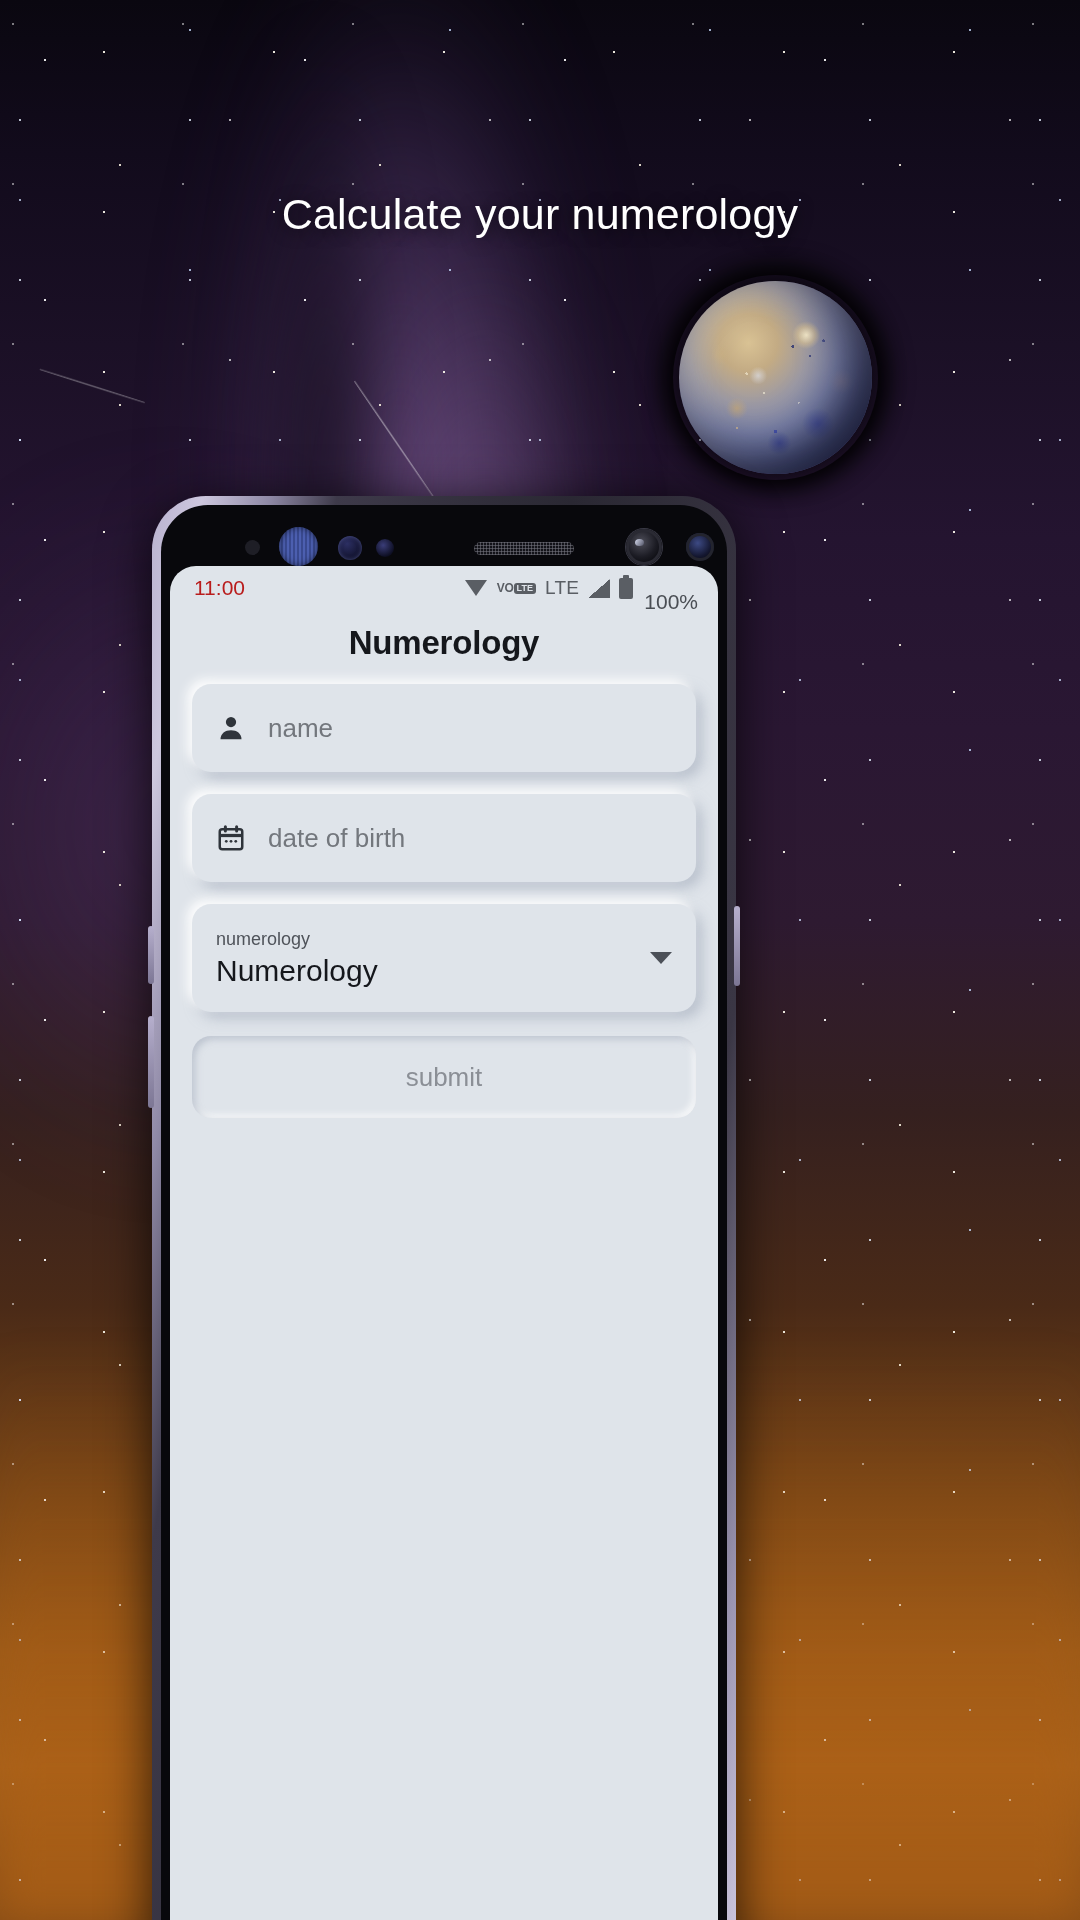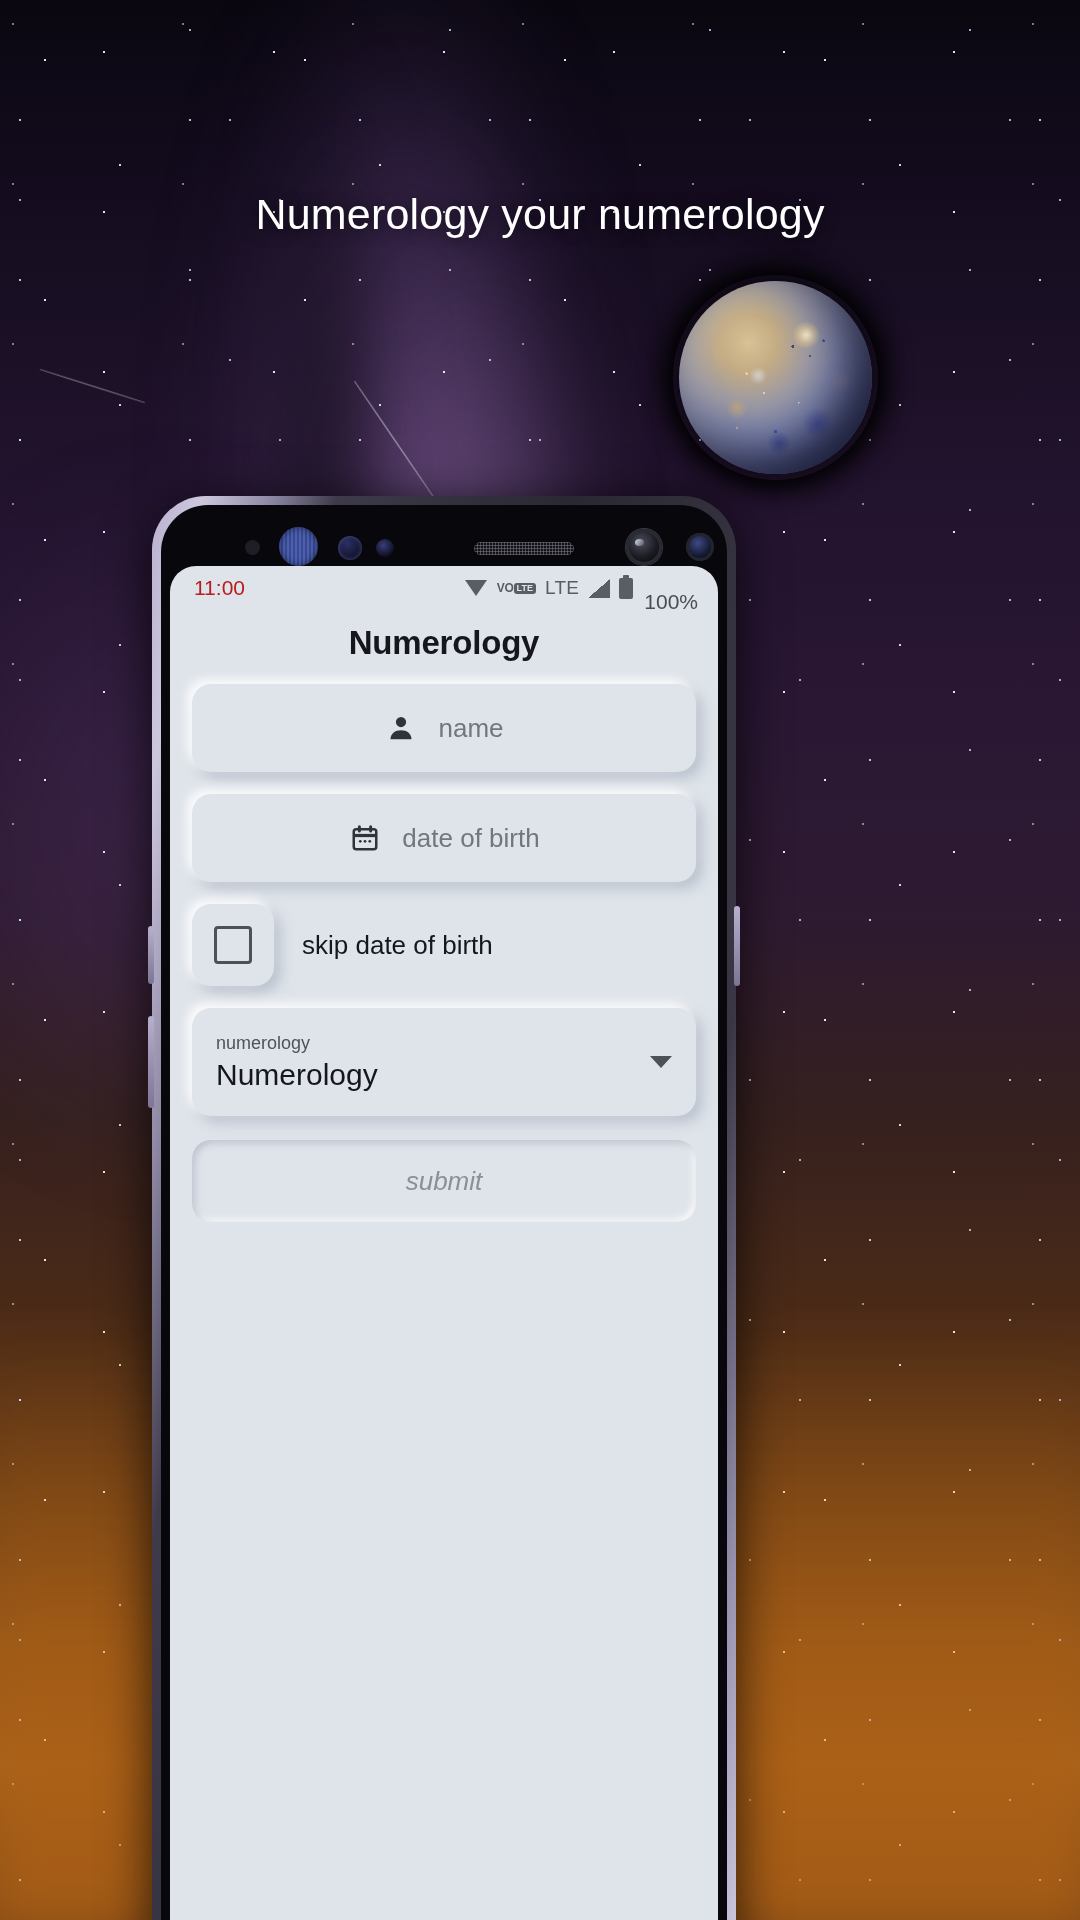--- a/index.html
+++ b/index.html
@@ -254,21 +254,20 @@
     color:#15171c; margin:14px 0 22px; letter-spacing:-0.2px;
   }
 
   
   .neu {
     background:#dfe4ea;
     border-radius:19px;
     box-shadow:
       -5px -5px 11px rgba(255,255,255,0.92),
       6px 6px 14px rgba(158,168,184,0.62);
-    justify-content: center;
   }
   .neu-inset {
     background:#dfe4ea;
     border-radius:19px;
     box-shadow:
       inset 3px 3px 7px rgba(158,168,184,0.55),
       inset -3px -3px 7px rgba(255,255,255,0.85);
   }
 
   .field {
@@ -298,21 +297,21 @@
   .dd-label { font-size:18px; color:#4f535a; margin-bottom:4px; }
   .dd-value { font-size:30px; color:#15171c; }
   .dd-caret {
     margin-left:auto; width:0; height:0;
     border-left:11px solid transparent; border-right:11px solid transparent;
     border-top:12px solid #4c5058;
   }
 
   .submit {
     height:82px; display:flex; align-items:center; justify-content:center;
-    border-radius:19px; margin-top:8px;font-style:italic;
+    border-radius:19px; margin-top:8px;
   }
   .submit-label { font-size:26px; color:#8b8f96; }
 
   
   .app-fill { background:#dfe4ea; flex:1 1 auto; }
   .screen-flex { display:flex; flex-direction:column; height:100%; }
 </style>
 </head>
 <body>
 
@@ -323,21 +322,21 @@
   <div class="nebula-c"></div>
   <div class="dark-lane"></div>
   <div class="stars stars1"></div>
   <div class="stars stars2"></div>
   <div class="stars stars3"></div>
   <div class="streak streak-1"></div>
   <div class="streak streak-2"></div>
   <div class="glow-bottom"></div>
 </div>
 
-<div id="headline">Numerology your numerology</div>
+<div id="headline">Calculate your numerology</div>
 
 <div id="planet-wrap">
   <div class="planet-shadow"></div>
   <div class="planet">
     <div class="planet-spots"></div>
   </div>
 </div>
 
 <div id="phone">
   <div class="phone-frame"></div>
@@ -393,26 +392,20 @@
                 <path d="M3 10h18" stroke-width="2.6"></path>
                 <path d="M7.5 3v3.4M16.5 3v3.4" stroke-linecap="round" stroke-width="2.4"></path>
                 <circle cx="8.2" cy="14.6" r="1.1" fill="#2f343b" stroke="none"></circle>
                 <circle cx="12" cy="14.6" r="1.1" fill="#2f343b" stroke="none"></circle>
                 <circle cx="15.8" cy="14.6" r="1.1" fill="#2f343b" stroke="none"></circle>
               </svg>
             </span>
             <span class="fph">date of birth</span>
           </div>
 
-          <div class="checkrow">
-            <div class="checkbox-shell neu">
-              <div class="checkbox-box"></div>
-            </div>
-            <span class="check-label">skip date of birth</span>
-          </div>
 
           <div class="dropdown neu">
             <span class="dd-col">
               <span class="dd-label">numerology</span>
               <span class="dd-value">Numerology</span>
             </span>
             <span class="dd-caret"></span>
           </div>
 
           <div class="submit neu-inset">

